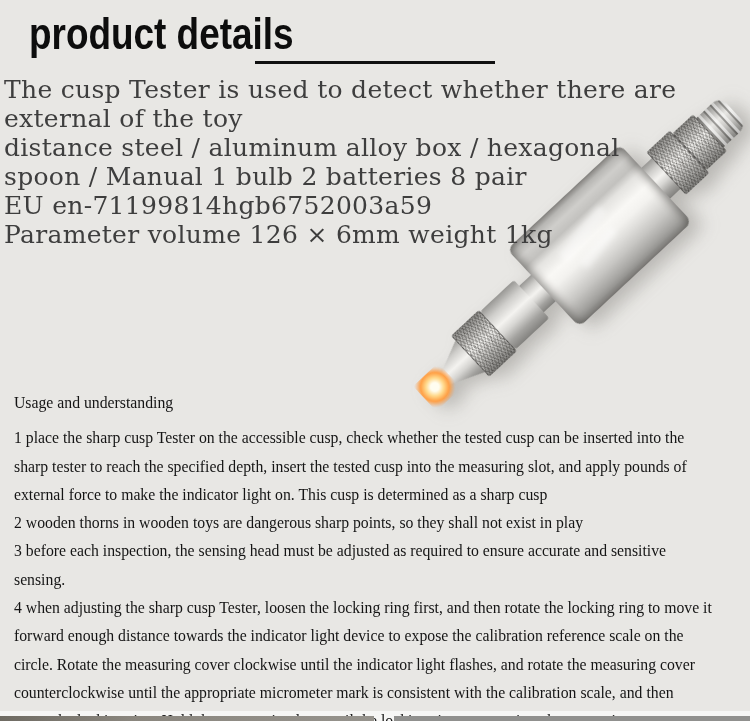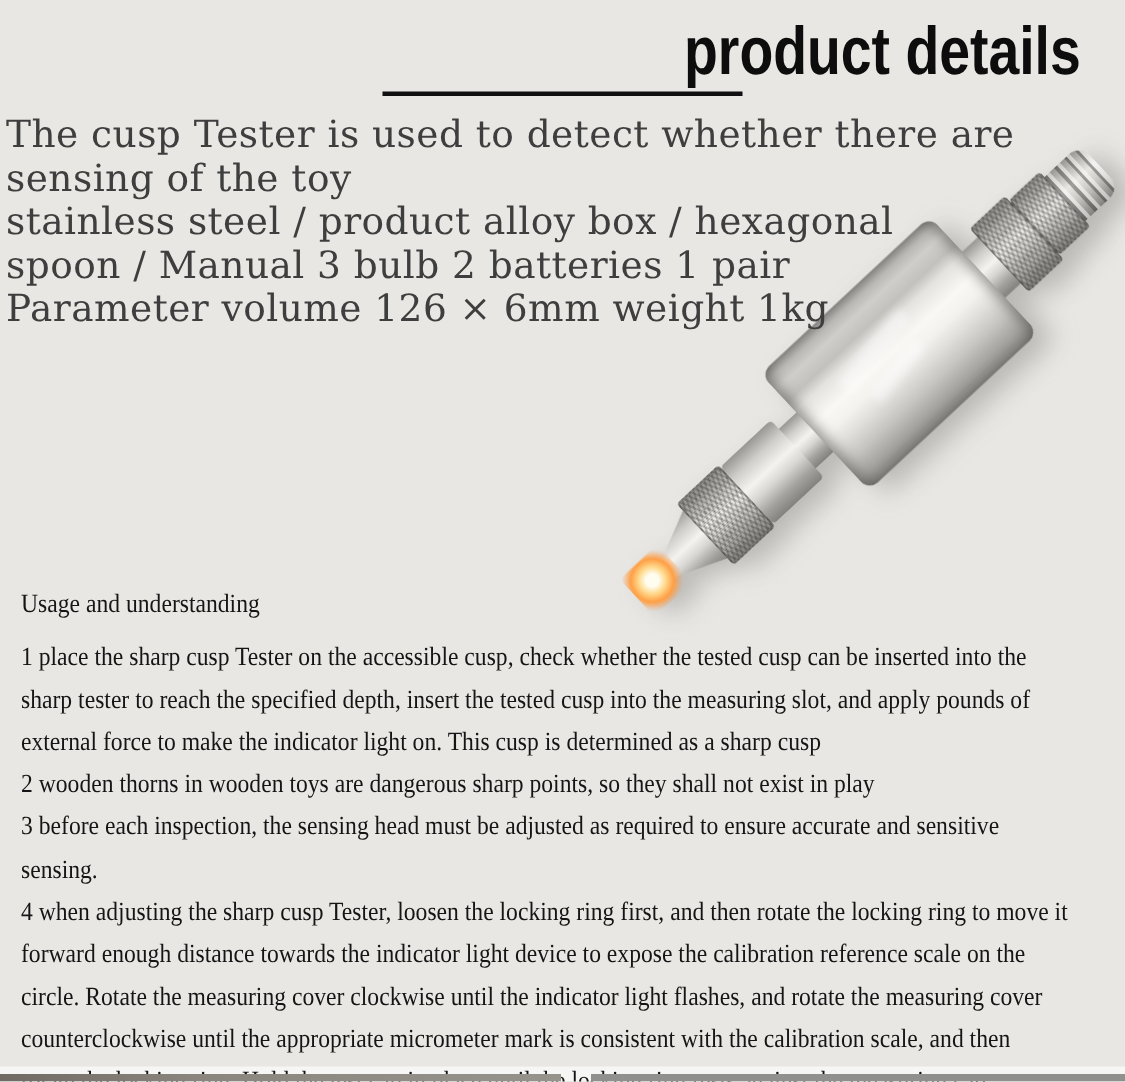--- a/index.html
+++ b/index.html
@@ -4,21 +4,21 @@
 <style>
   * { margin:0; padding:0; box-sizing:border-box; }
   html,body { width:750px; height:721px; }
   body {
     position:relative; overflow:hidden;
     background:#e8e7e4;
     font-family:"Liberation Sans", sans-serif;
   }
 
   
-  .header { position:absolute; top:9px; left:0; right:0; text-align:right; z-index:3; }
+  .header { position:absolute; top:9px; left:0; right:0; text-align:left; z-index:3; }
   .title {
     display:inline-block;
     font:700 45px/1.1 "Liberation Sans", sans-serif;
     color:#0d0d0d; letter-spacing:0;
     transform:scaleX(.82); transform-origin:center;
   }
   .title-underline {
     width:240px; height:3px; background:#101010; margin:2px auto 0;
   }
 
@@ -113,23 +113,24 @@
     </div>
     <div class="seg neck-rear metal"></div>
     <div class="seg knurl knurl-rear1"></div>
     <div class="seg knurl knurl-rear2"></div>
     <div class="seg end-cap"></div>
   </div>
 </div>
 
 <div class="intro">
   <div class="iline">The cusp Tester is used to detect whether there are</div>
-  <div class="iline">sensing of the toy</div>
-  <div class="iline">stainless steel / product alloy box / hexagonal</div>
-  <div class="iline">spoon / Manual 3 bulb 2 batteries 1 pair</div>
+  <div class="iline">external of the toy</div>
+  <div class="iline">distance steel / aluminum alloy box / hexagonal</div>
+  <div class="iline">spoon / Manual 1 bulb 2 batteries 8 pair</div>
+  <div class="iline">EU en-71199814hgb6752003a59</div>
   <div class="iline">Parameter volume 126 × 6mm weight 1kg</div>
 </div>
 
 <div class="usage">
   <div class="uheading">Usage and understanding</div>
   <div class="uline">1 place the sharp cusp Tester on the accessible cusp, check whether the tested cusp can be inserted into the</div>
   <div class="uline">sharp tester to reach the specified depth, insert the tested cusp into the measuring slot, and apply pounds of</div>
   <div class="uline">external force to make the indicator light on. This cusp is determined as a sharp cusp</div>
   <div class="uline">2 wooden thorns in wooden toys are dangerous sharp points, so they shall not exist in play</div>
   <div class="uline">3 before each inspection, the sensing head must be adjusted as required to ensure accurate and sensitive</div>

